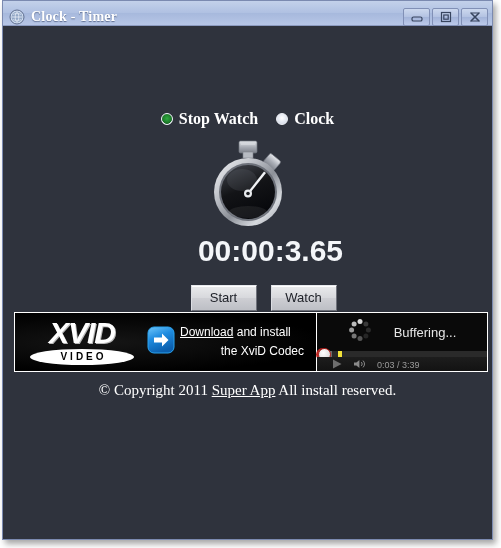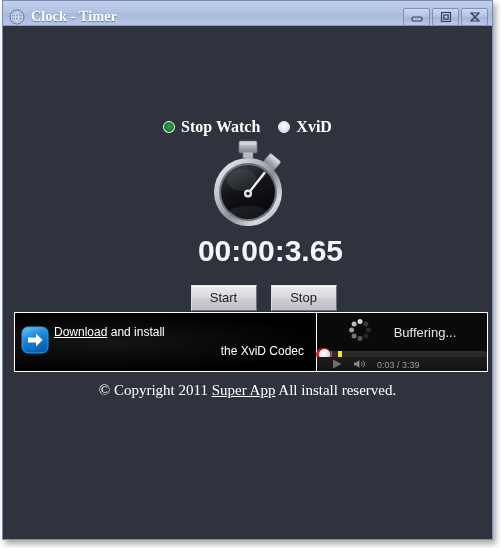--- a/index.html
+++ b/index.html
@@ -86,21 +86,21 @@
   .client-area {
     position: relative;
     height: 513px;
     background: #2f333d;
     overflow: hidden;
   }
 
   
   .mode-row {
     position: absolute;
-    top: 92px;
+    top: 84px;
     left: 0;
     width: 100%;
     display: flex;
     justify-content: center;
     align-items: center;
     gap: 18px;
   }
 
   .radio-option {
     display: flex;
@@ -398,21 +398,21 @@
 
     <div class="client-area">
 
       <div class="mode-row">
         <span class="radio-option">
           <span class="radio-dot on"></span>
           <span class="radio-label">Stop Watch</span>
         </span>
         <span class="radio-option">
           <span class="radio-dot off"></span>
-          <span class="radio-label">XviD</span>
+          <span class="radio-label">Clock</span>
         </span>
       </div>
 
       <div class="stopwatch-wrap">
         <svg width="92" height="92" viewBox="0 0 92 92">
           <defs>
             <linearGradient id="bezel" x1="0" y1="0" x2="1" y2="1">
               <stop offset="0%" stop-color="#f2f3f5"></stop>
               <stop offset="28%" stop-color="#c6c9cf"></stop>
               <stop offset="55%" stop-color="#8d9199"></stop>
@@ -448,26 +448,30 @@
           <circle cx="46" cy="57.5" r="1.8" fill="#1a1c20"></circle>
 
           <ellipse cx="46" cy="76" rx="19" ry="6" fill="#ffffff" opacity="0.07"></ellipse>
         </svg>
       </div>
 
       <div class="time-display">00:00:3.65</div>
 
       <div class="button-row">
         <div class="ctl-button">Start</div>
-        <div class="ctl-button">Stop</div>
+        <div class="ctl-button">Watch</div>
       </div>
 
       <div class="ad-banner">
 
         <div class="ad-left">
+          <div class="xvid-logo">
+            <div class="xvid-word">XVID</div>
+            <div class="xvid-pill">VIDEO</div>
+          </div>
           <span class="ad-arrow">
             <svg width="28" height="28" viewBox="0 0 28 28">
               <defs>
                 <linearGradient id="blueBtn" x1="0" y1="0" x2="0.4" y2="1">
                   <stop offset="0%" stop-color="#6fc7fb"></stop>
                   <stop offset="45%" stop-color="#1f8ce0"></stop>
                   <stop offset="100%" stop-color="#0b5fae"></stop>
                 </linearGradient>
               </defs>
               <rect x="1" y="1" width="26" height="26" rx="6" fill="url(#blueBtn)" stroke="#2aa3ef" stroke-width="1"></rect>

